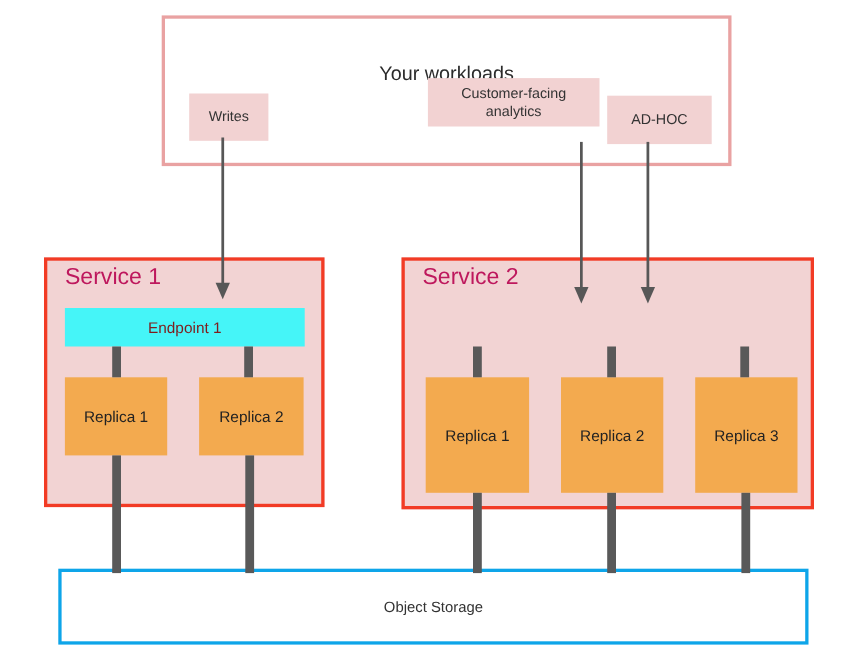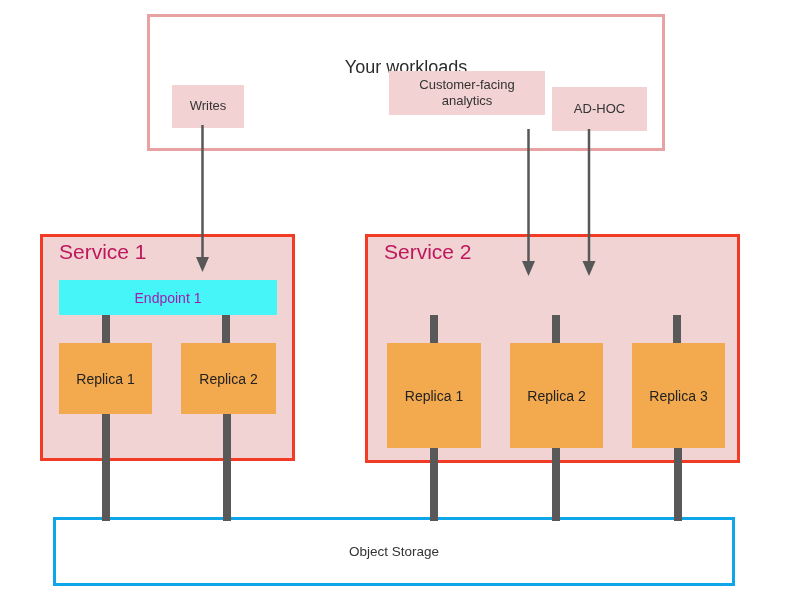--- a/index.html
+++ b/index.html
@@ -30,21 +30,21 @@
   
   .service{
     position:absolute;background:#f2d3d3;border:3px solid #f23b25;
     box-sizing:border-box;z-index:1;
   }
   .service.s1{left:40px;top:234px;width:255px;height:227px;}
   .service.s2{left:365px;top:234px;width:375px;height:229px;}
   .service-label{position:absolute;left:16px;top:3px;font-size:21px;color:#be185d;}
   .endpoint{
     position:absolute;background:#45f5f8;display:flex;align-items:center;
-    justify-content:center;font-size:14px;color:#a21caf;
+    justify-content:center;font-size:14px;color:#7f1d1d;
   }
   .s1 .endpoint{left:16px;top:43px;width:218px;height:35px;}
   .s2 .endpoint{left:20px;top:43px;width:337px;height:35px;}
   .replica{
     position:absolute;background:#f3aa4f;display:flex;align-items:center;
     justify-content:center;font-size:14px;color:#222;
   }
   .s1 .replica.r1{left:16px;top:106px;width:93px;height:71px;}
   .s1 .replica.r2{left:138px;top:106px;width:95px;height:71px;}
   .s2 .replica.r1{left:19px;top:106px;width:94px;height:105px;}

